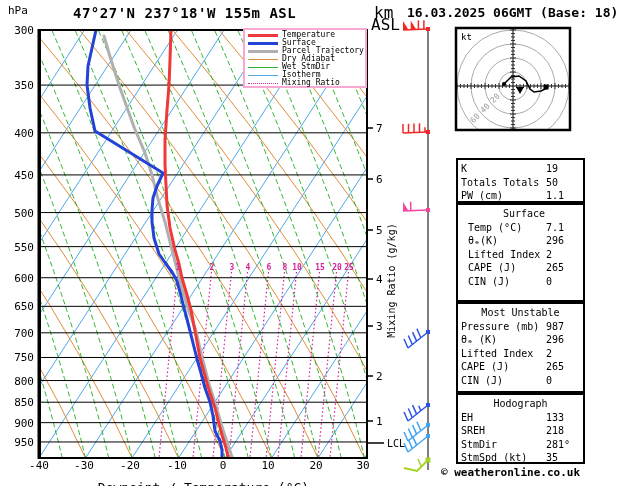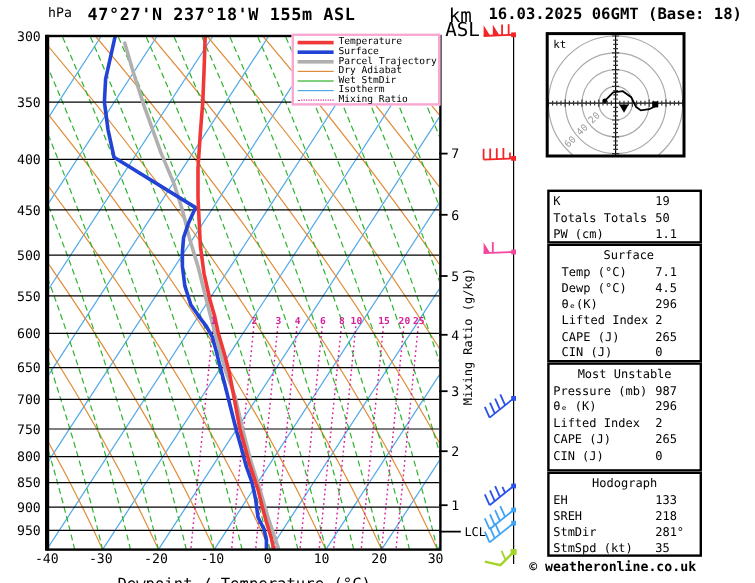--- a/index.html
+++ b/index.html
@@ -23,21 +23,21 @@
   .trow .val{flex:0 0 34px;text-align:left;white-space:nowrap;}
   .xlab{left:40px;top:480px;width:327px;text-align:center;font-size:13px;}
   .mixlab{left:321px;top:275px;width:140px;text-align:center;font-size:10px;
           transform:rotate(-90deg);}
   .copy{left:441px;top:466px;font-weight:bold;font-size:11px;}
 </style>
 </head>
 <body>
 
 <div class="stage">
-  <div class="abs unit" style="left:8px;top:4px;margin-left:32px;">hPa</div>
+  <div class="abs unit" style="left:8px;top:4px;">hPa</div>
   <div class="abs ttl" style="left:73px;top:5px;">47°27'N 237°18'W 155m ASL</div>
   <div class="abs dt" style="left:407px;top:5px;">16.03.2025 06GMT (Base: 18)</div>
   <div class="abs small" style="left:374px;top:3px;">km</div>
   <div class="abs small" style="left:371px;top:15px;">ASL</div>
 
   <svg id="chart-svg" class="abs" style="left:0;top:0;" width="629" height="486" viewBox="0 0 629 486">
       <defs>
         <clipPath id="plotclip">
           <rect x="41" y="30" width="325" height="428"></rect>
         </clipPath>
@@ -367,24 +367,20 @@
         <span class="val">1.1</span>
       </div>
     </div>
   <div class="abs tbox" style="top:203px;height:99px;padding-left:10px;" id="tbox-surface">
       <div class="thead">Surface</div>
       <div class="trow">
         <span class="lab">Temp (°C)</span>
         <span class="val">7.1</span>
       </div>
       <div class="trow">
-        <span class="lab">Dewp (°C)</span>
-        <span class="val">4.5</span>
-      </div>
-      <div class="trow">
         <span class="lab">θₑ(K)</span>
         <span class="val">296</span>
       </div>
       <div class="trow">
         <span class="lab">Lifted Index</span>
         <span class="val">2</span>
       </div>
       <div class="trow">
         <span class="lab">CAPE (J)</span>
         <span class="val">265</span>

